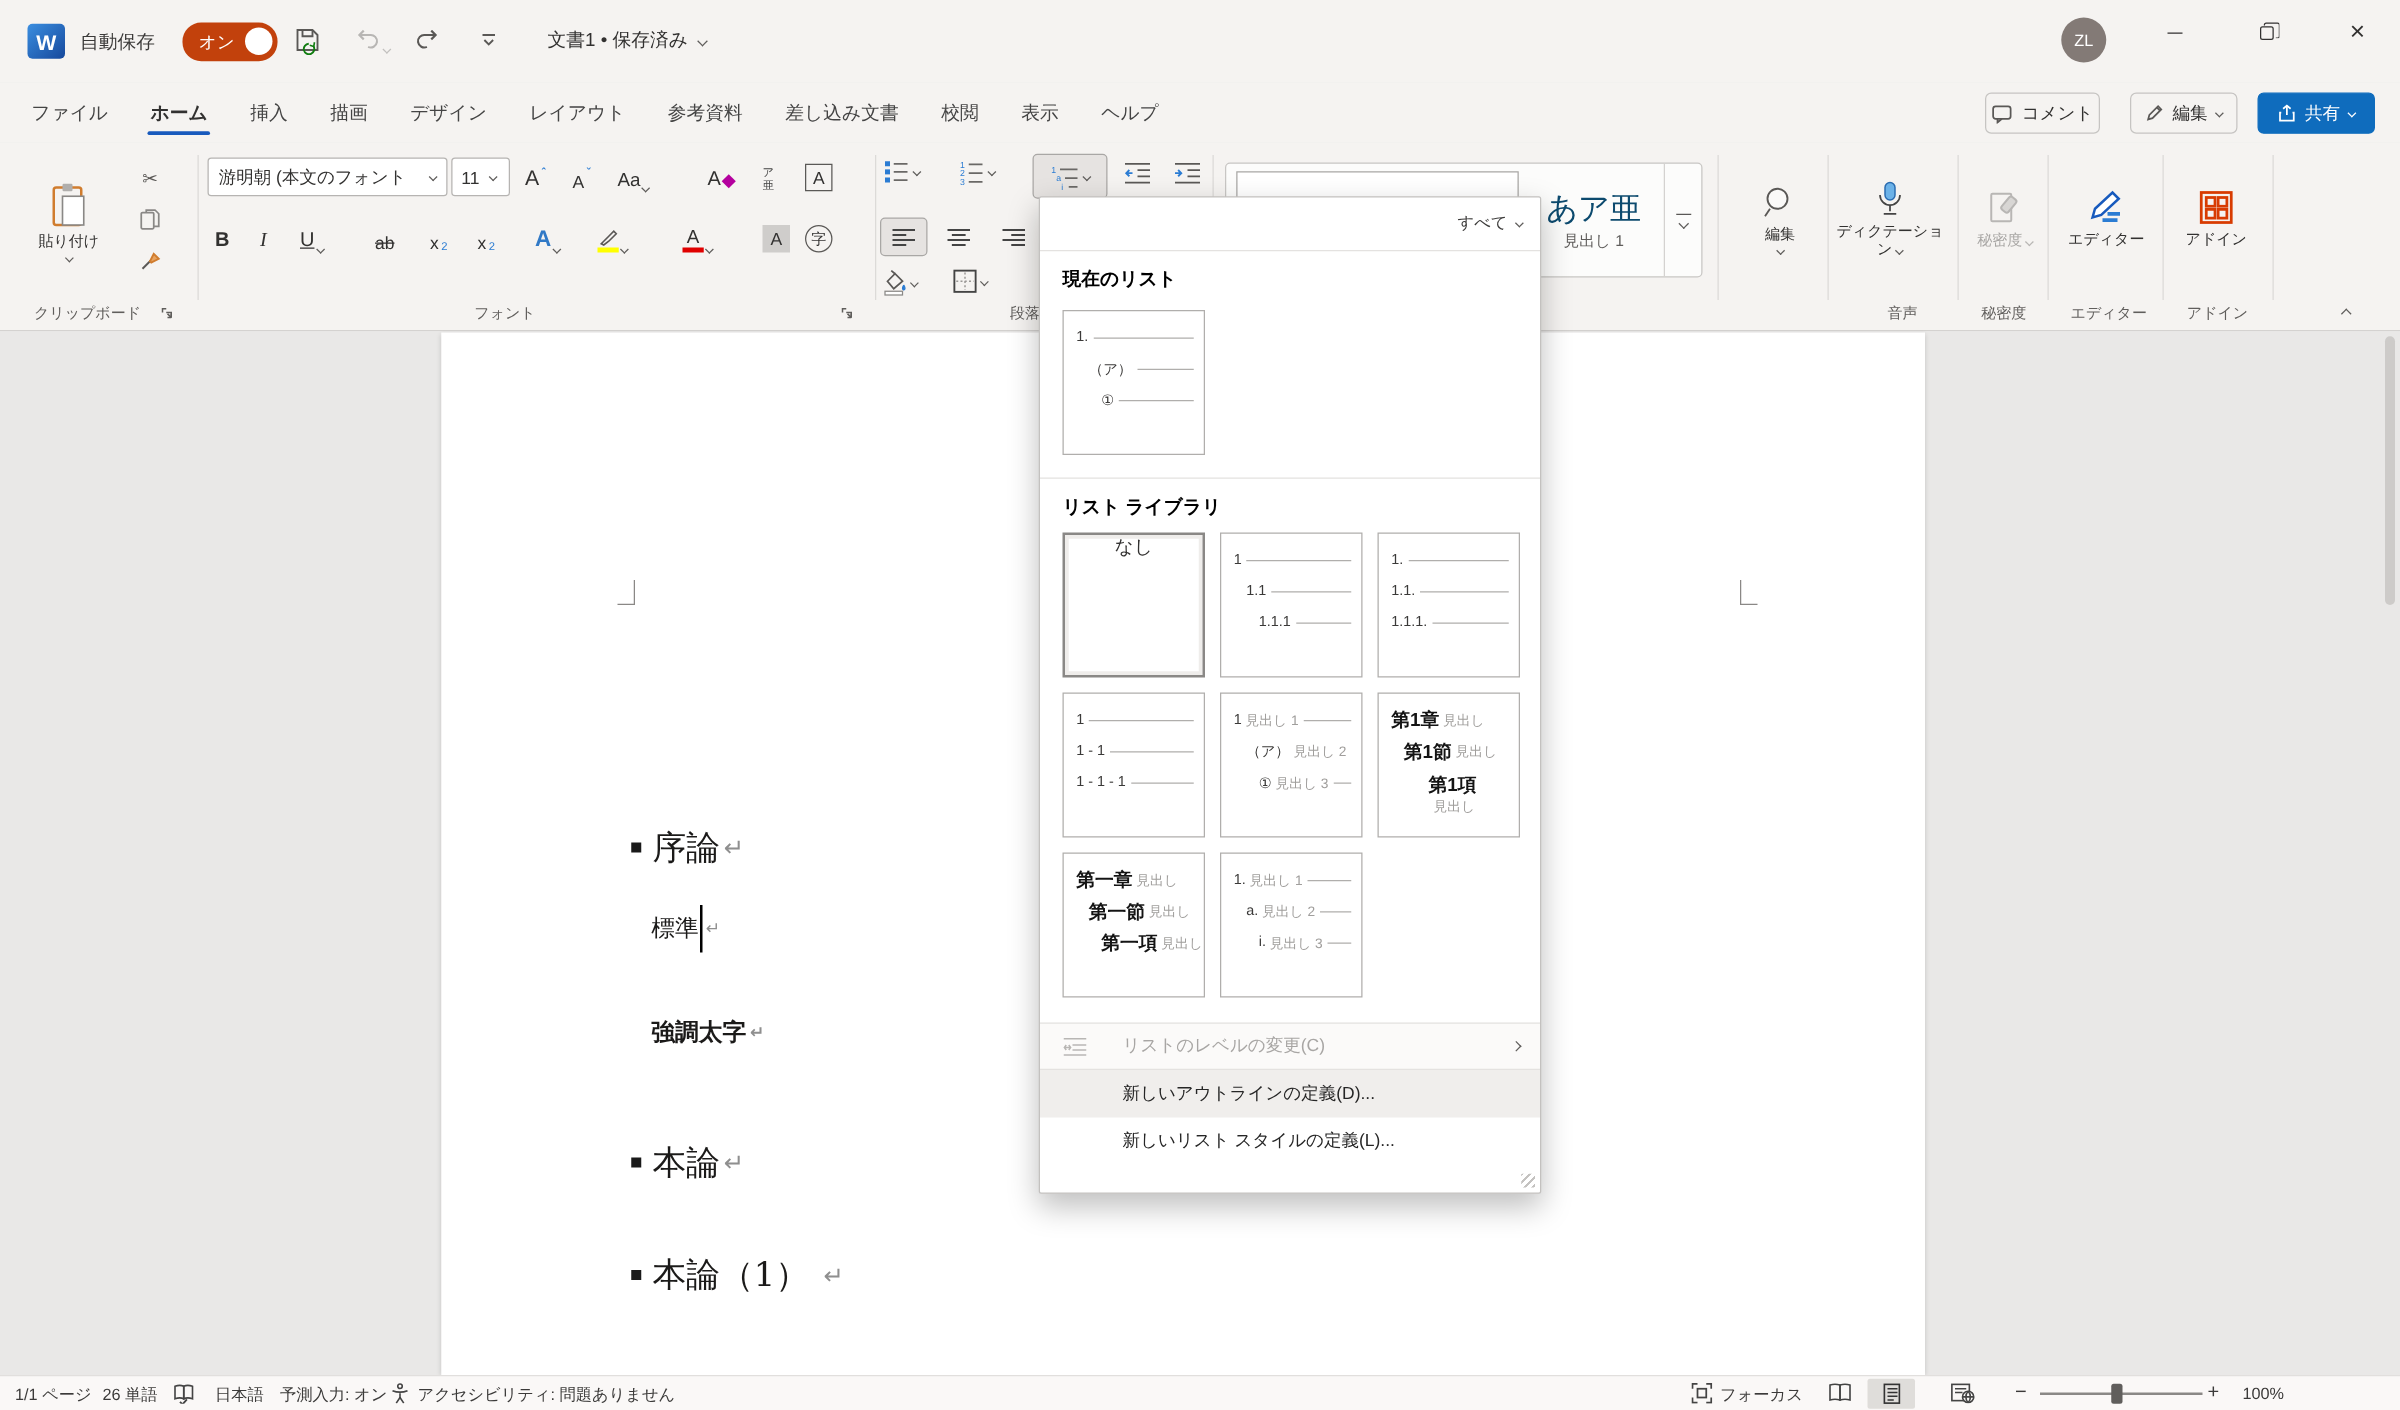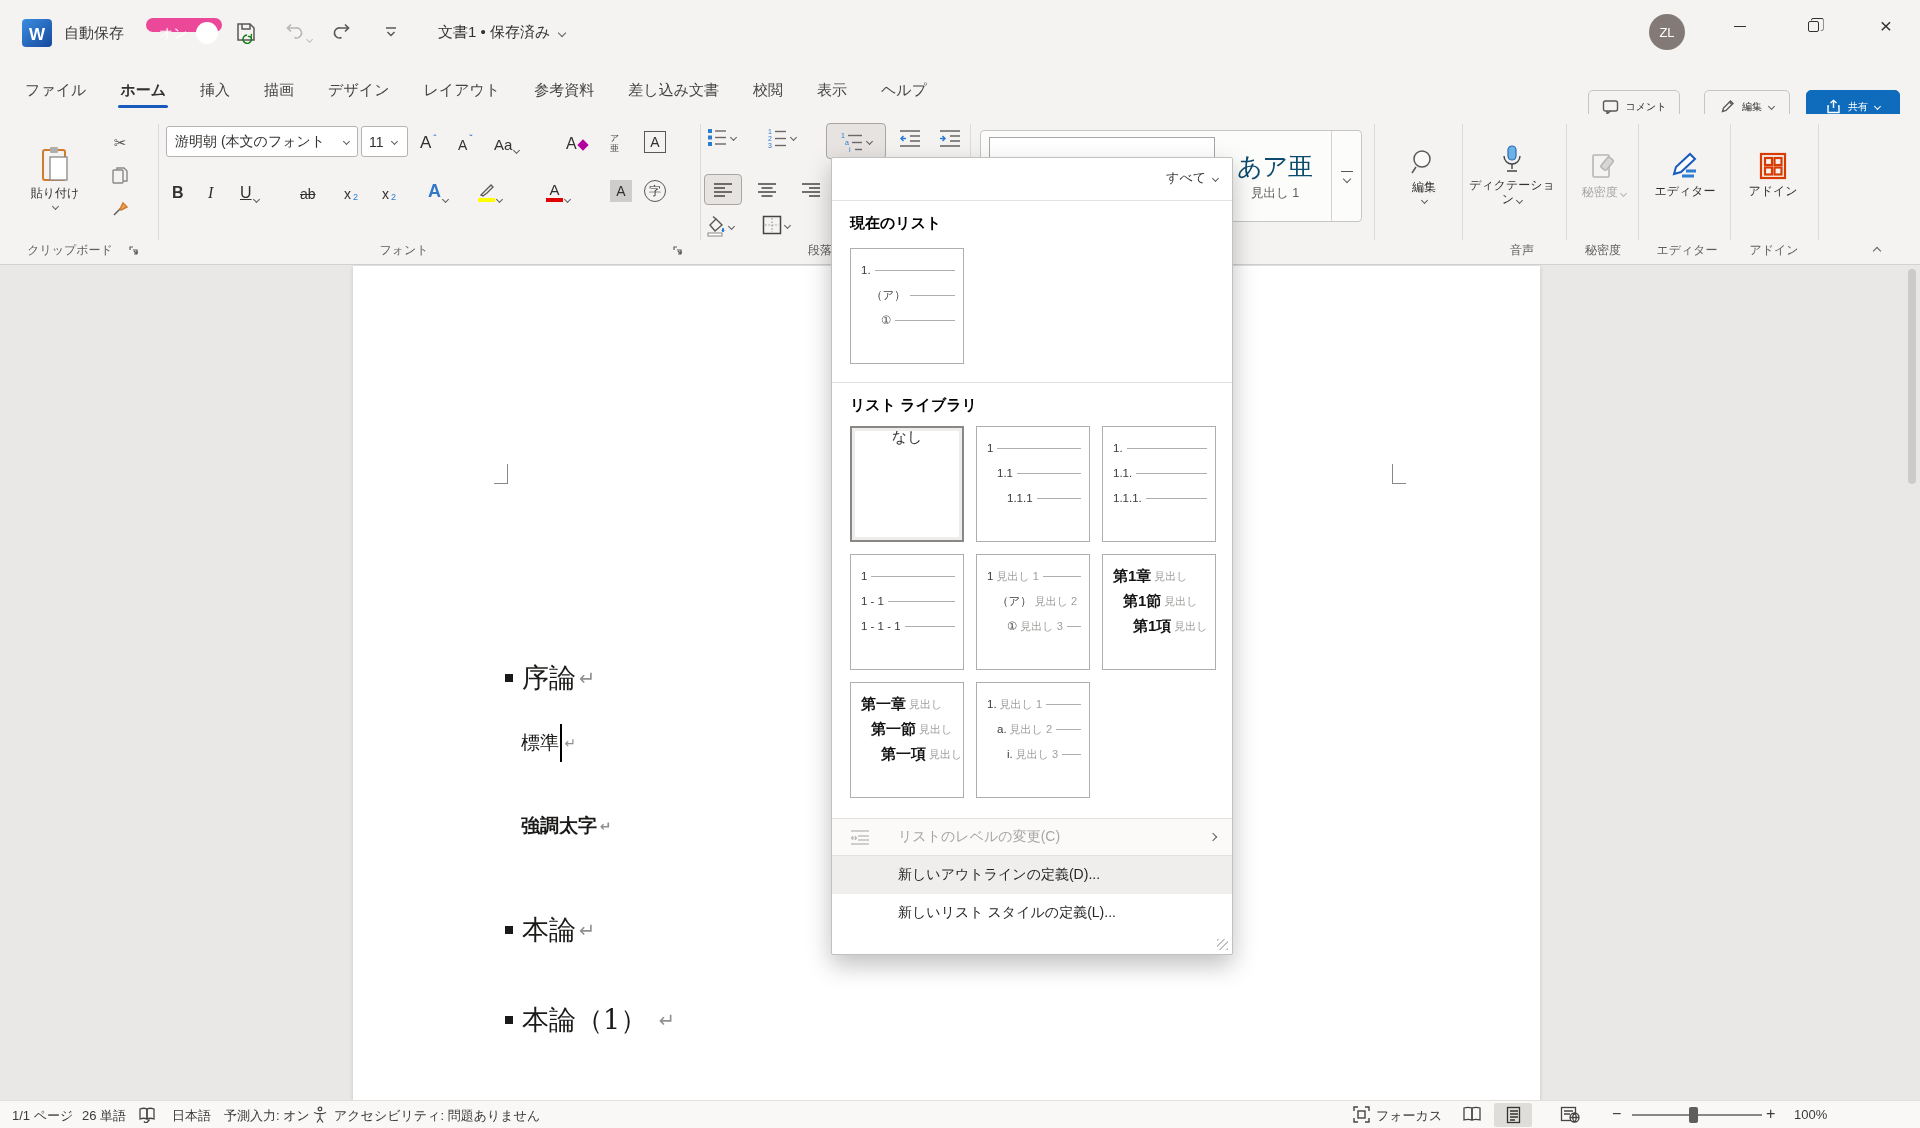--- a/index.html
+++ b/index.html
@@ -8,21 +8,21 @@
 svg{display:block}
 .cv{display:inline-block;width:6px;height:6px;border-right:1.4px solid #5f5d5b;border-bottom:1.4px solid #5f5d5b;transform:rotate(45deg)}
 .cvu{transform:rotate(-135deg)}
 .cvr{transform:rotate(-45deg)}
 .cvs{width:5px;height:5px}
 .center{display:flex;align-items:center;justify-content:center}
 
 #titlebar{position:absolute;left:0;top:0;width:1920px;height:66px;background:#f5f3f1}
 #word-logo{position:absolute;left:20px;top:16px;width:34px;height:34px;border-radius:4px;color:#fff;font-weight:bold;font-size:20px}
 #autosave-label{position:absolute;left:64px;top:24px;font-size:15px;color:#3b3a39}
-#autosave-toggle{position:absolute;left:146px;top:18px;width:76px;height:14px;border-radius:15px;background:#ec4899;color:#fff}
+#autosave-toggle{position:absolute;left:146px;top:18px;width:76px;height:31px;border-radius:15px;background:#c2410c;color:#fff}
 #autosave-toggle .txt{position:absolute;left:13px;top:7px;font-size:14px}
 #autosave-toggle .knob{position:absolute;right:4px;top:4px;width:22px;height:22px;border-radius:50%;background:#fff}
 #save-btn{position:absolute;left:234px;top:20px}
 #undo-btn{position:absolute;left:282px;top:20px;display:flex;align-items:flex-end;gap:3px}
 #redo-btn{position:absolute;left:332px;top:20px}
 #more-cmds{position:absolute;left:384px;top:24px}
 #doc-title{position:absolute;left:438px;top:23px;font-size:15px;color:#323130;display:flex;align-items:center;gap:9px}
 #search-box{position:absolute;left:714px;top:11px;width:517px;height:44px;background:#fff;border:1px solid #c6c4c2;border-radius:4px;display:flex;align-items:center;padding-left:20px;gap:11px}
 #search-box input{border:none;outline:none;font-size:15px;color:#474442;background:transparent;width:380px;font-family:inherit}
 #avatar{position:absolute;left:1649px;top:14px;width:36px;height:36px;border-radius:50%;background:#837a76;color:#fff;font-size:13px}
@@ -30,21 +30,21 @@
 #min-btn{left:1714px}#restore-btn{left:1787px}#close-btn{left:1860px;font-size:21px;font-weight:300}
 #min-btn span{width:12px;border-top:1.4px solid #323130}
 #restore-btn .sq{position:relative;width:11px;height:11px;border:1.2px solid #323130;border-radius:2px;background:#f5f3f1}
 #restore-btn .sq::before{content:"";position:absolute;left:2px;top:-4px;width:11px;height:11px;border:1.2px solid #323130;border-radius:2px;clip-path:polygon(0 0,100% 0,100% 100%,78% 100%,78% 22%,0 22%)}
 
 #tabsrow{position:absolute;left:0;top:66px;width:1920px;height:48px;background:#f5f3f1}
 #tabs-left{position:absolute;left:8px;top:0;height:100%;display:flex;align-items:center}
 .tab{position:relative;padding:12px 17px;font-size:15px;color:#444;cursor:default;white-space:nowrap}
 .tab.active{font-weight:bold;color:#323130}
 .tab.active::after{content:"";position:absolute;left:15px;right:15px;bottom:4px;height:3px;border-radius:2px;background:#185abd}
-.pillbtn{position:absolute;top:24px;height:33px;border:1px solid #c6c4c2;border-radius:5px;background:#f5f3f1;display:flex;align-items:center;justify-content:center;gap:7px;font-size:10px;color:#323130}
+.pillbtn{position:absolute;top:8px;height:33px;border:1px solid #c6c4c2;border-radius:5px;background:#f5f3f1;display:flex;align-items:center;justify-content:center;gap:7px;font-size:14px;color:#323130}
 #comments-btn{left:1588px;width:92px}
 #editmode-btn{left:1704px;width:86px}
 #share-btn{left:1806px;width:94px;background:#0f6cbd;border-color:#0f6cbd;color:#fff}
 #share-btn .cv{border-color:#fff}
 
 #ribbon{position:absolute;left:0;top:114px;width:1920px;height:151px;background:#f5f3f1;border-bottom:1px solid #d4d2d0}
 .vsep{position:absolute;top:10px;height:116px;width:1px;background:#dcdad8}
 .grplabel{position:absolute;bottom:5px;font-size:12px;color:#605e5c;white-space:nowrap;transform:translateX(-50%)}
 .dlg{position:absolute;bottom:7px;width:12px;height:12px}
 .rbtn{position:absolute;display:flex;align-items:center;justify-content:center;gap:3px;color:#323130}
@@ -719,21 +719,21 @@
       </div>
       <div class="tile">
         <div class="tl" style="margin-left: 0px;">
           <span class="tm b">第1章</span>
           <span class="tt">見出し</span>
         </div>
         <div class="tl" style="margin-left: 10px;">
           <span class="tm b">第1節</span>
           <span class="tt">見出し</span>
         </div>
-        <div class="tl" style="margin-left: 20px;">
+        <div class="tl" style="margin-left: 4px; flex-direction: column;">
           <span class="tm b">第1項</span>
           <span class="tt">見出し</span>
         </div>
       </div>
       <div class="tile">
         <div class="tl" style="margin-left: 0px;">
           <span class="tm b">第一章</span>
           <span class="tt">見出し</span>
         </div>
         <div class="tl" style="margin-left: 10px;">

